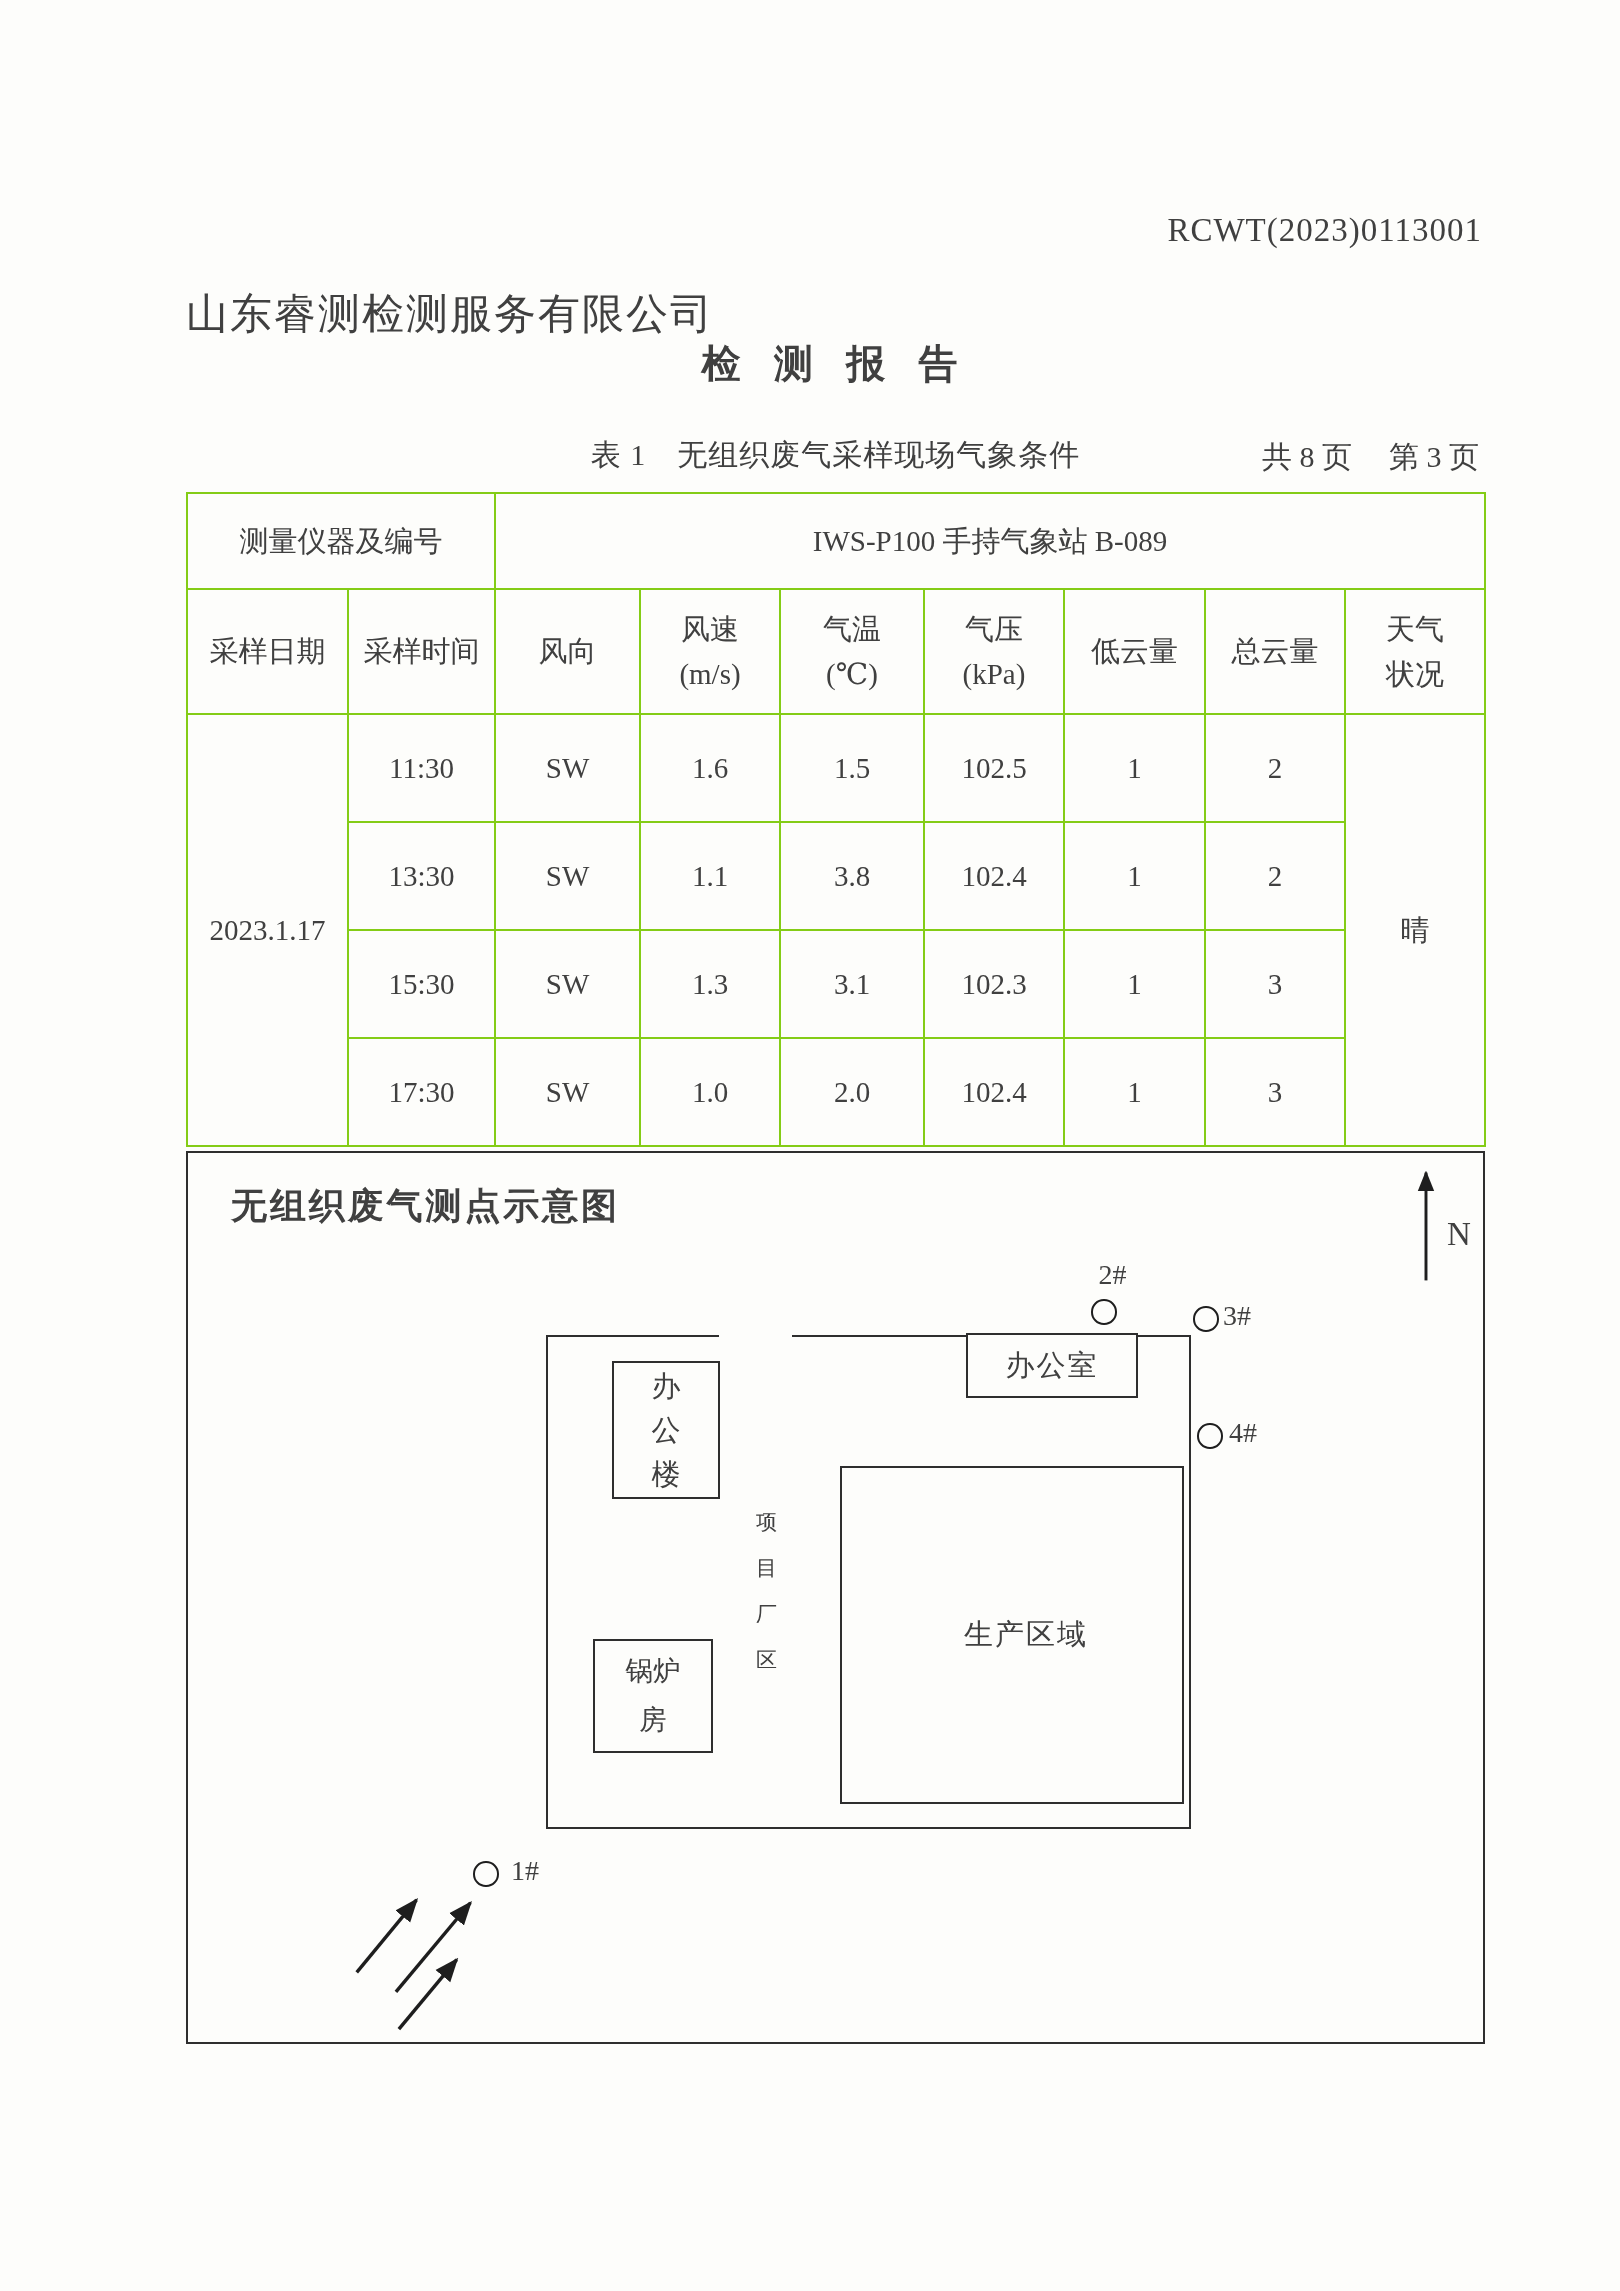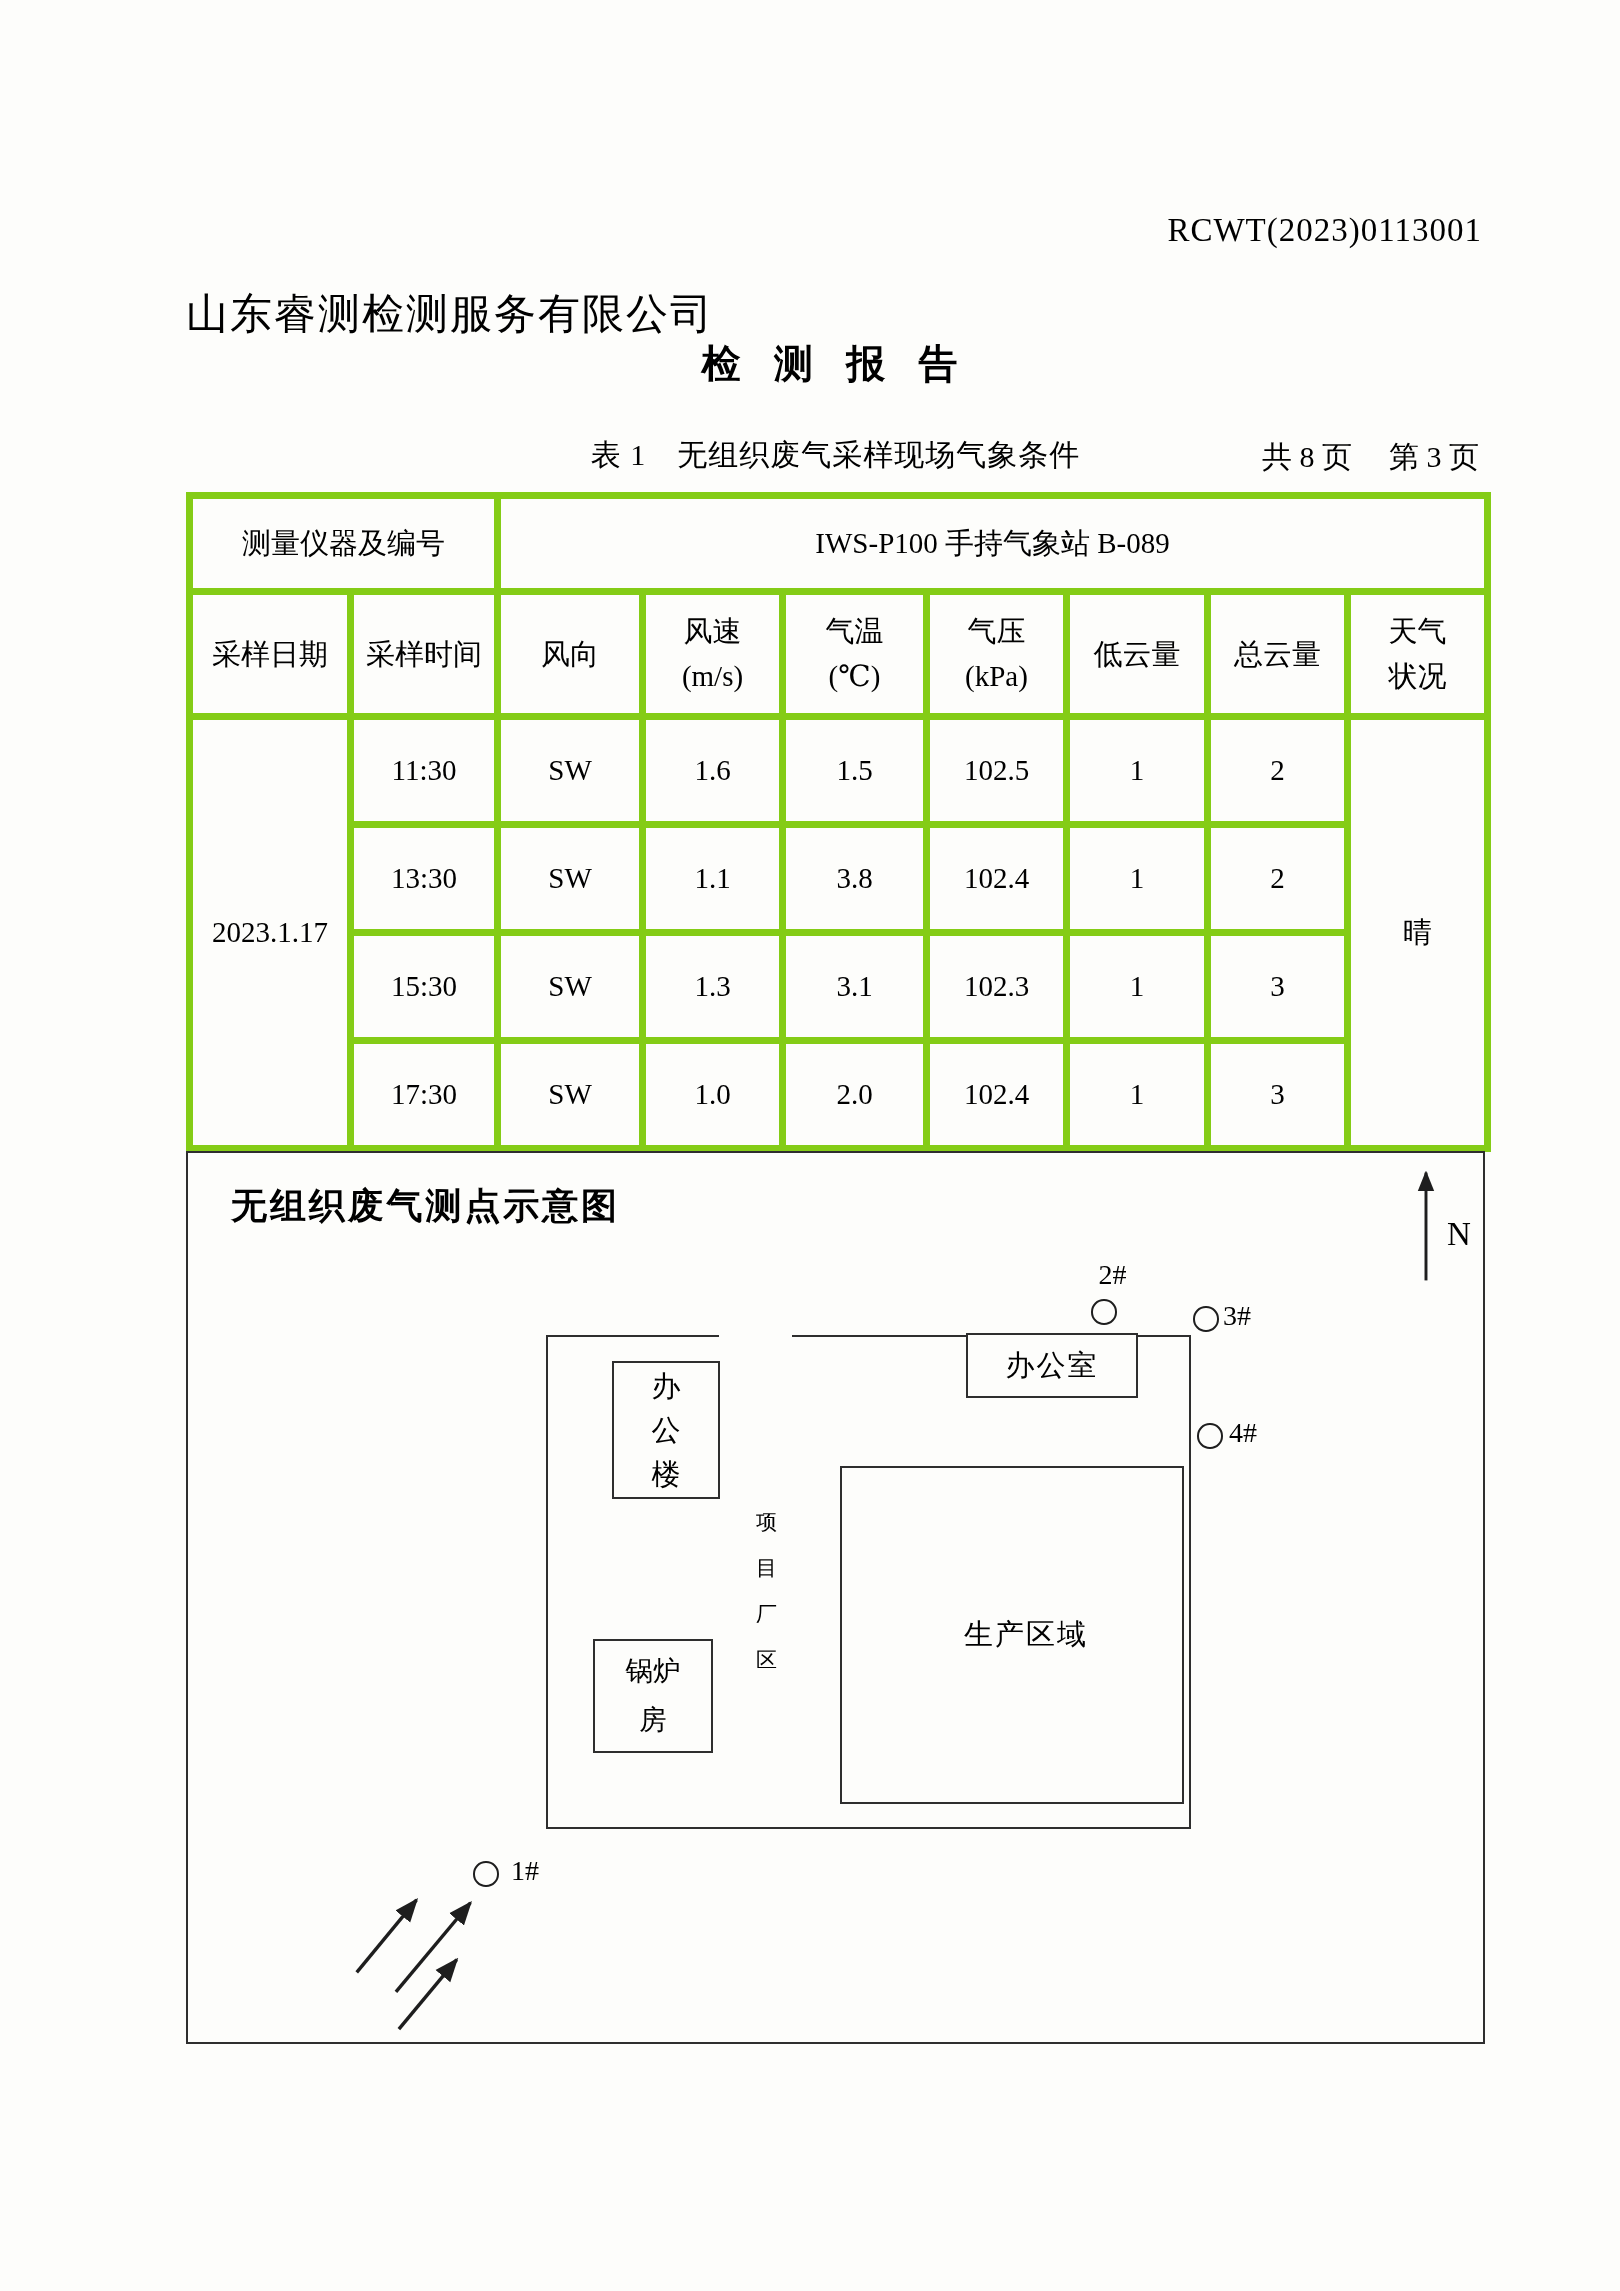--- a/index.html
+++ b/index.html
@@ -1,21 +1,21 @@
 <!DOCTYPE html>
 <html><head>
 <meta charset="utf-8">
 <style>
   html,body{margin:0;padding:0;background:#ffffff;}
   .page{
     position:relative;
     width:1620px;height:2292px;
     background:#fdfdfb;
     font-family:"Liberation Serif","DejaVu Serif",serif;
-    color:#000000;
+    color:#404040;
     overflow:hidden;
   }
   
   .report-no{
     position:absolute; top:212px; right:138px;
     font-size:33px; letter-spacing:1px;
   }
   .company{
     position:absolute; left:186px; top:286px; width:1299px;
     font-size:42px; letter-spacing:2px;
@@ -34,21 +34,21 @@
   .pageinfo{
     position:absolute; right:5.9px; top:2px;
     display:flex; gap:37px; font-size:30px;
   }
   
   table.met{
     position:absolute; left:186px; top:492px;
     width:1299px; border-collapse:collapse; table-layout:fixed;
   }
   table.met td, table.met th{
-    border:7px solid #84cc16;
+    border:2px solid #84cc16;
     text-align:center; vertical-align:middle;
     font-size:29px; font-weight:normal;
     white-space:pre-line; line-height:1.55;
     padding:0;
   }
   tr.r-inst{height:96px;}
   tr.r-head{height:125px;}
   tr.r-data{height:108px;}
   
   .panel{

